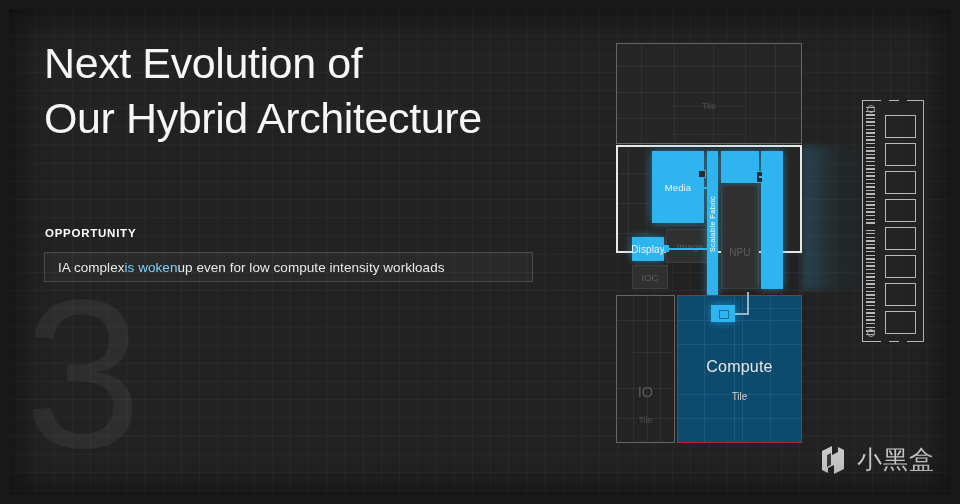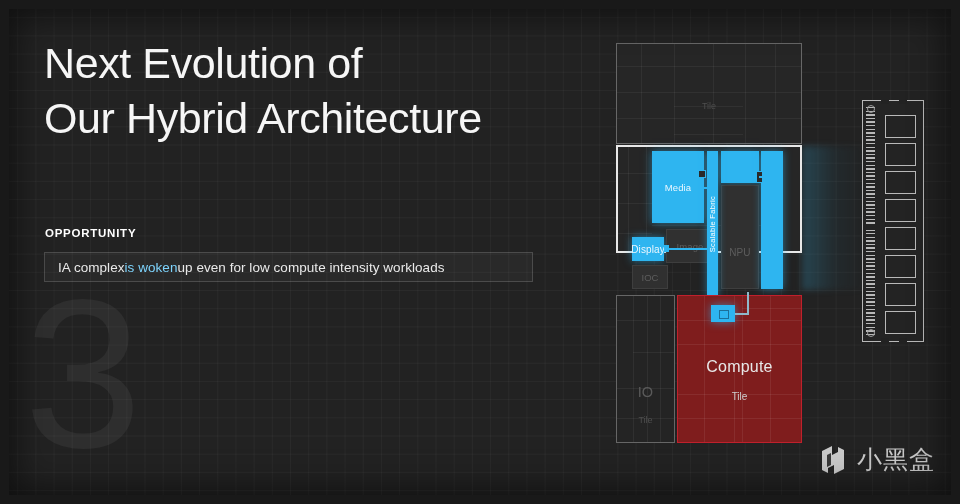--- a/index.html
+++ b/index.html
@@ -110,21 +110,21 @@
     left:0;top:252px;width:59px;height:148px;
     border:1px solid rgba(255,255,255,0.30);
     background:#242424;
   }
   #tile-io .tile-label{top:88px;}
 
   
   #tile-compute{
     left:61px;top:252px;width:125px;height:148px;
     border:1.6px solid #c0202c;
-    background:#7f1d1d;
+    background:#0c4a6e;
   }
   #tile-compute .tile-label{top:62px;}
   #tile-compute .t1{font-size:16px;color:#e8e8e8;}
   #tile-compute .t2{font-size:10px;color:#cfcfcf;}
   #tile-compute .tile-lines i{background:rgba(255,255,255,0.075);}
 
   
   .blk{position:absolute;box-sizing:border-box;}
   .blk-blue{
     background:#2eb5f0;

